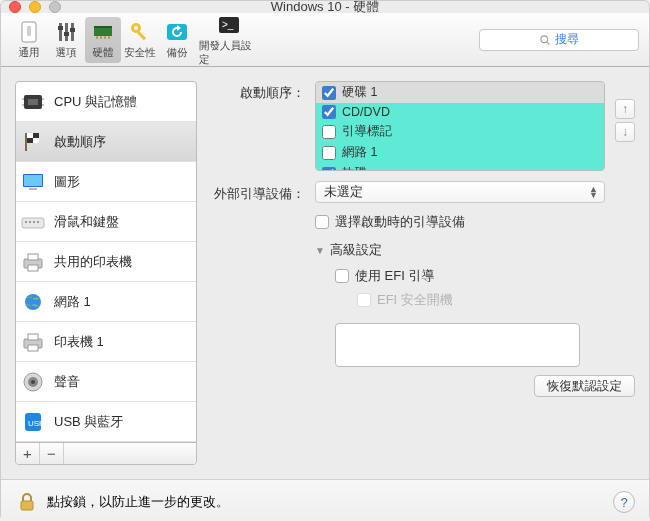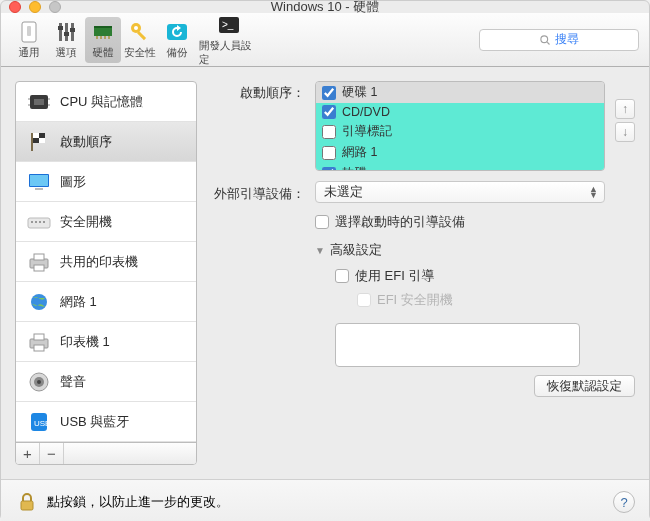--- a/index.html
+++ b/index.html
@@ -22,21 +22,21 @@
 .tb-item .tb-label { font-size: 10.5px; color: #464646; }
 .tb-icon { width: 24px; height: 24px; display: flex; align-items: center; justify-content: center; }
 
 .search { margin-left: auto; width: 160px; height: 22px; background: #fff; border: 1px solid #c9c9c9; border-radius: 4px; display: flex; align-items: center; justify-content: center; color: #3b82f6; font-size: 12px; gap: 4px; }
 .search svg { width: 12px; height: 12px; }
 
 .content { flex: 1; display: flex; padding: 14px; gap: 8px; }
 
 .sidebar { width: 182px; display: flex; flex-direction: column; border: 1px solid #bcbcbc; border-radius: 4px; background: #fff; overflow: hidden; }
 .sb-list { flex: 1; overflow: auto; }
-.sb-item { display: flex; align-items: center; gap: 8px; height: 40px; padding: 0 10px; border-bottom: 1px solid #e2e2e2; cursor: default; }
+.sb-item { display: flex; align-items: center; gap: 8px; height: 40px; padding: 0 4px; border-bottom: 1px solid #e2e2e2; cursor: default; }
 .sb-item.sel { background: linear-gradient(#e8e8e8, #d7d7d7); }
 .sb-ico { width: 26px; height: 22px; display: flex; align-items: center; justify-content: center; }
 .sb-item span.lbl { font-size: 13px; color: #2b2b2b; }
 .sb-footer { height: 22px; border-top: 1px solid #bcbcbc; background: linear-gradient(#fdfdfd, #ececec); display: flex; }
 .sb-footer .btn { width: 24px; display: flex; align-items: center; justify-content: center; border-right: 1px solid #d0d0d0; font-size: 15px; color: #555; cursor: default; }
 
 .detail { flex: 1; display: flex; flex-direction: column; font-size: 13px; color: #333; }
 .row { display: flex; align-items: flex-start; gap: 10px; margin-bottom: 10px; }
 .row-label { width: 100px; text-align: right; padding-top: 3px; color: #333; }
 .boot-list { flex: 1; height: 90px; background: #5eead4; border: 1px solid #bcbcbc; border-radius: 4px; overflow: auto; }
@@ -197,21 +197,21 @@
         <div class="sb-item">
           <div class="sb-ico">
               <svg viewBox="0 0 26 22">
                 <rect x="2" y="7" width="22" height="10" rx="2" fill="#e8e8e8" stroke="#bbb"></rect>
                 <rect x="5" y="10" width="2" height="2" fill="#999"></rect>
                 <rect x="9" y="10" width="2" height="2" fill="#999"></rect>
                 <rect x="13" y="10" width="2" height="2" fill="#999"></rect>
                 <rect x="17" y="10" width="2" height="2" fill="#999"></rect>
               </svg>
             </div>
-          <span class="lbl">安全開機</span>
+          <span class="lbl">滑鼠和鍵盤</span>
         </div>
         <div class="sb-item">
           <div class="sb-ico">
               <svg viewBox="0 0 26 22">
                 <rect x="4" y="8" width="18" height="9" rx="1" fill="#ccc" stroke="#999"></rect>
                 <rect x="8" y="3" width="10" height="6" fill="#fff" stroke="#999"></rect>
                 <rect x="8" y="14" width="10" height="6" fill="#fff" stroke="#999"></rect>
               </svg>
             </div>
           <span class="lbl">共用的印表機</span>

